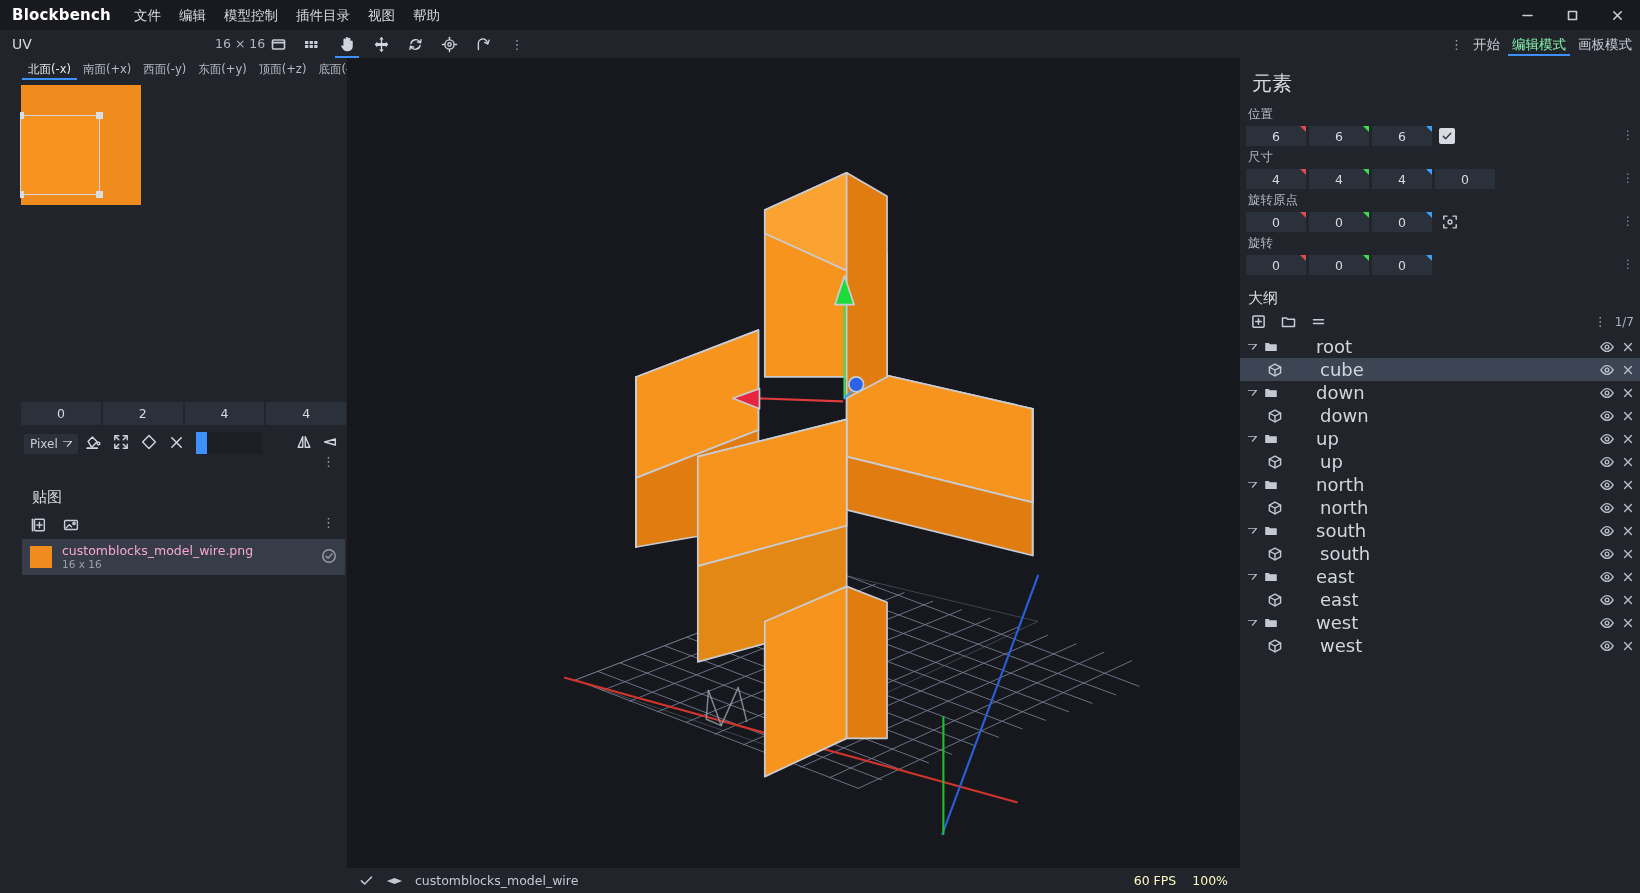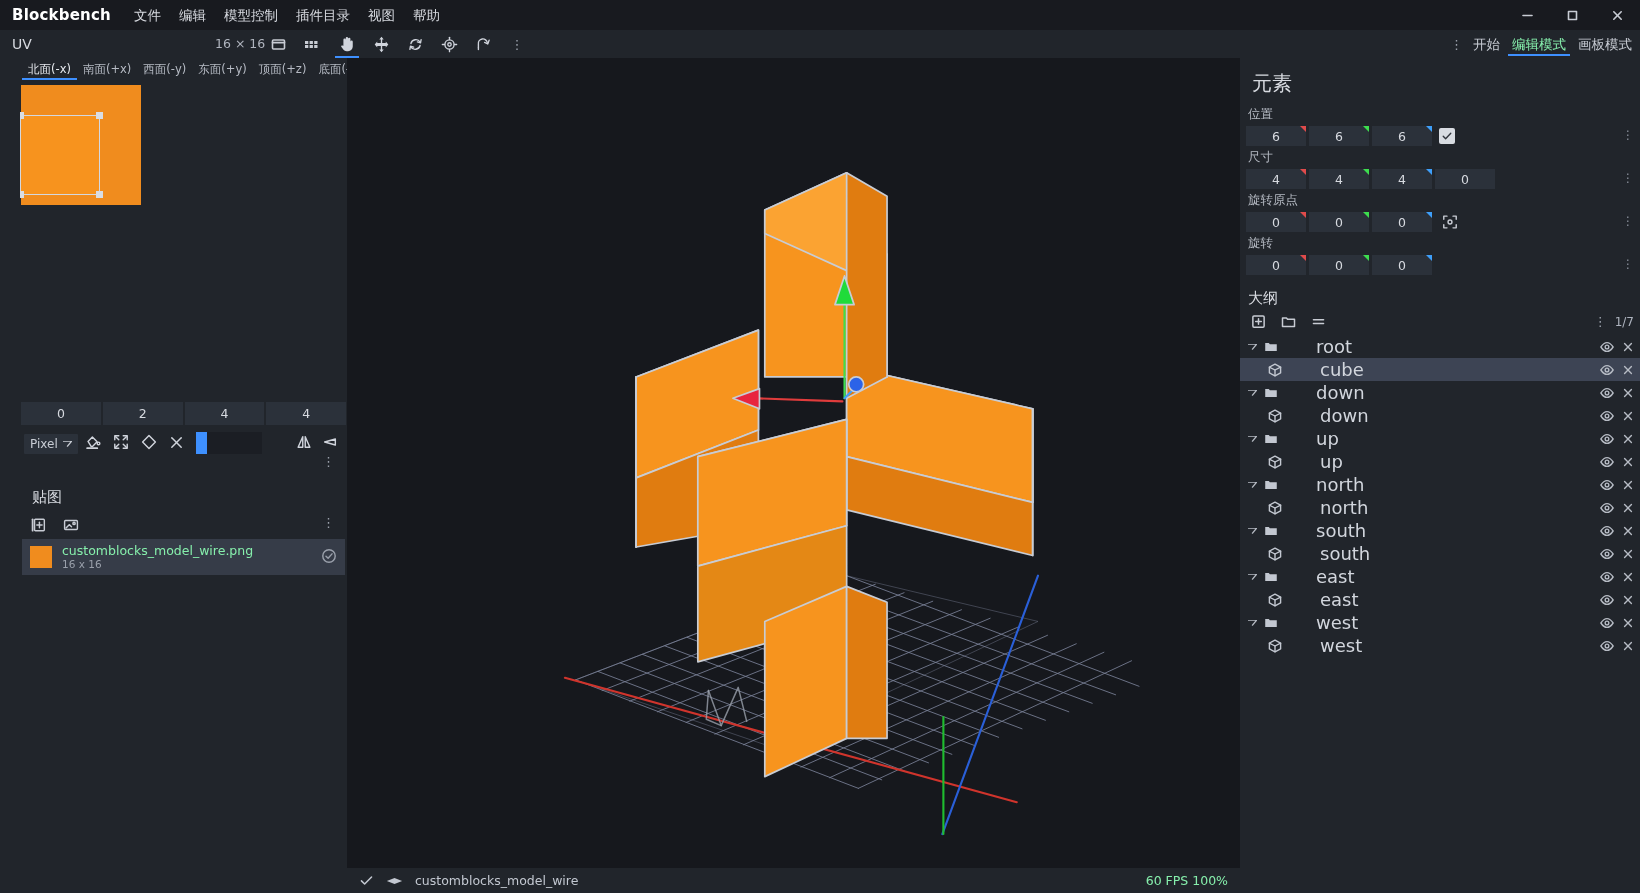--- a/index.html
+++ b/index.html
@@ -128,33 +128,33 @@
   .tex-tools { display: flex; align-items: center; padding: 0 8px 4px 8px; gap: 10px; position: relative; }
   .tex-tool {
     width: 22px; height: 20px; display: flex; align-items: center; justify-content: center; color: #c8ccd4;
   }
   .tex-item {
     display: flex; align-items: center; height: 36px; background: #363c48; margin: 0 2px;
     padding: 0 8px; gap: 10px; position: relative;
   }
   .tex-thumb { width: 22px; height: 22px; background: #f08c1e; flex: 0 0 22px; }
   .tex-meta { display: flex; flex-direction: column; justify-content: center; }
-  .tex-name { font-size: 12.5px; color: #86efac; line-height: 1.25; }
+  .tex-name { font-size: 12.5px; color: #f9a8d4; line-height: 1.25; }
   .tex-size { font-size: 10.5px; color: #9aa0ab; line-height: 1.25; }
   .tex-check { margin-left: auto; color: #9aa0ab; }
 
   
   .viewport { flex: 1; position: relative; background: #16181d; overflow: hidden; min-width: 0; }
   .vp-scene { position: absolute; inset: 0; }
   .statusbar {
     position: absolute; left: 0; right: 0; bottom: 0; height: 25px; background: #21252b;
     display: flex; align-items: center; padding: 0 12px; gap: 10px; font-size: 12.5px; color: #c3c8d1;
   }
   .status-left { display: flex; align-items: center; gap: 12px; }
-  .status-right { margin-left: auto; display: flex; align-items: center; gap: 4px; color: #86efac; }
+  .status-right { margin-left: auto; display: flex; align-items: center; gap: 16px; color: #fef9c3; }
   .rightpanel {
     width: 400px; flex: 0 0 400px; background: #21252b; display: flex; flex-direction: column;
     min-height: 0;
   }
   .rp-title { font-size: 20px; color: #d7dae0; padding: 12px 0 6px 12px; }
   .rp-sub { font-size: 12.5px; color: #b6bbc4; padding: 3px 0 3px 8px; }
   .num-row { display: flex; align-items: center; padding: 0 4px 0 6px; gap: 3px; }
   .num-field {
     position: relative; flex: 0 0 60px; height: 20px; background: #2b313a; color: #d7dae0;
     font-size: 12.5px; display: flex; align-items: center; justify-content: center;

